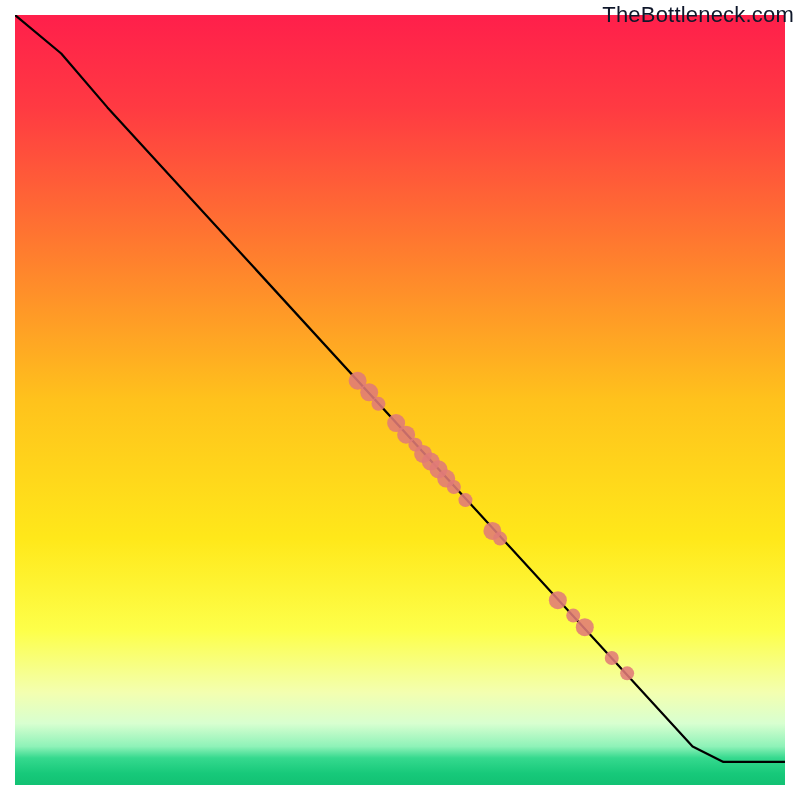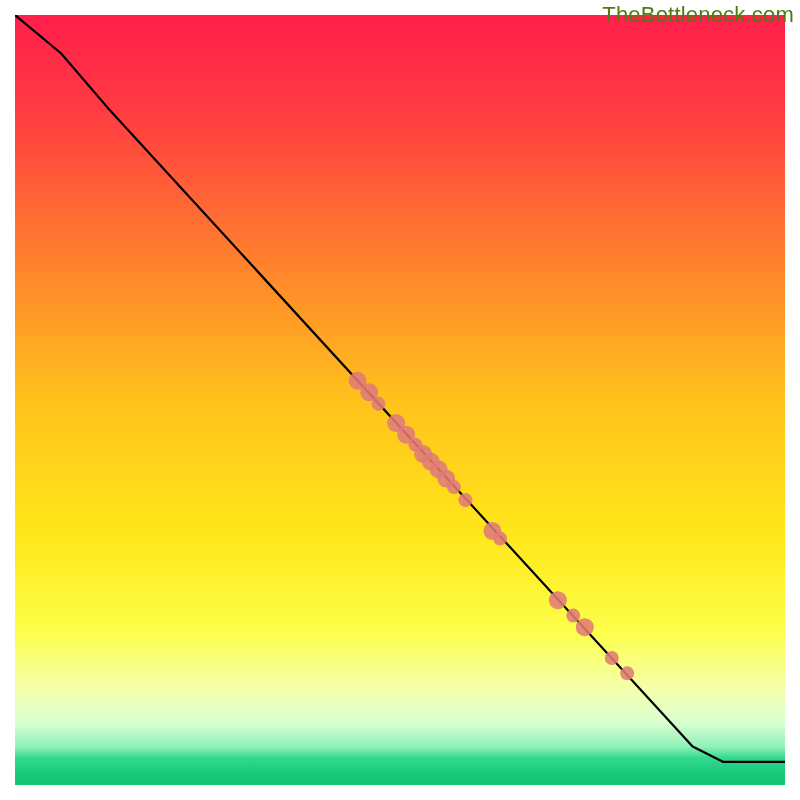--- a/index.html
+++ b/index.html
@@ -28,21 +28,21 @@
     inset: 0;
   }
   .line-layer, .dots-layer {
     position: absolute;
     inset: 0;
   }
   .watermark {
     position: absolute;
     top: 2px;
     right: 6px;
-    color: #4d7c0f;
+    color: #0f172a;
     font-size: 22px;
     font-weight: 500;
     letter-spacing: 0.2px;
     user-select: none;
   }
 </style>
 </head>
 <body>
 
 <div class="stage">

